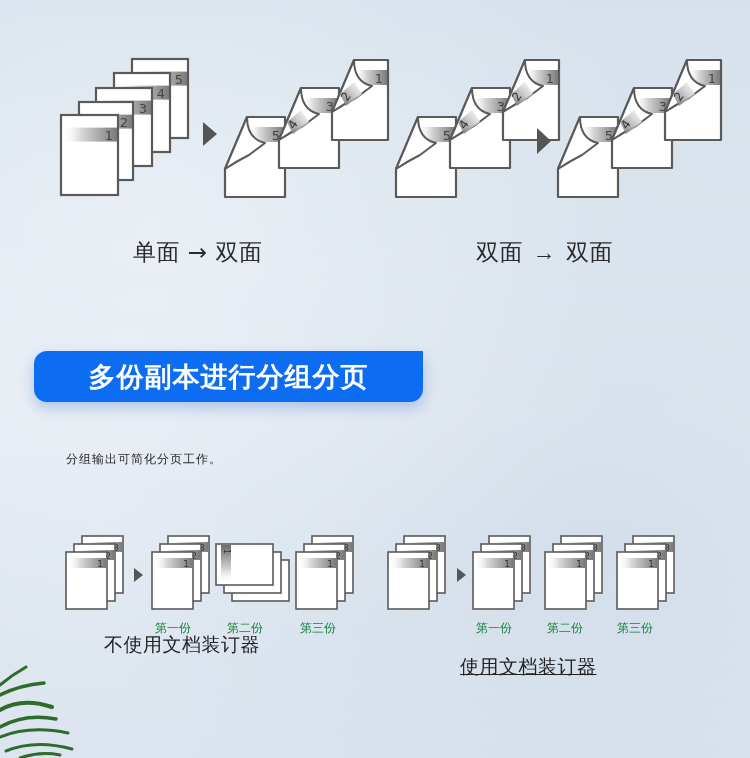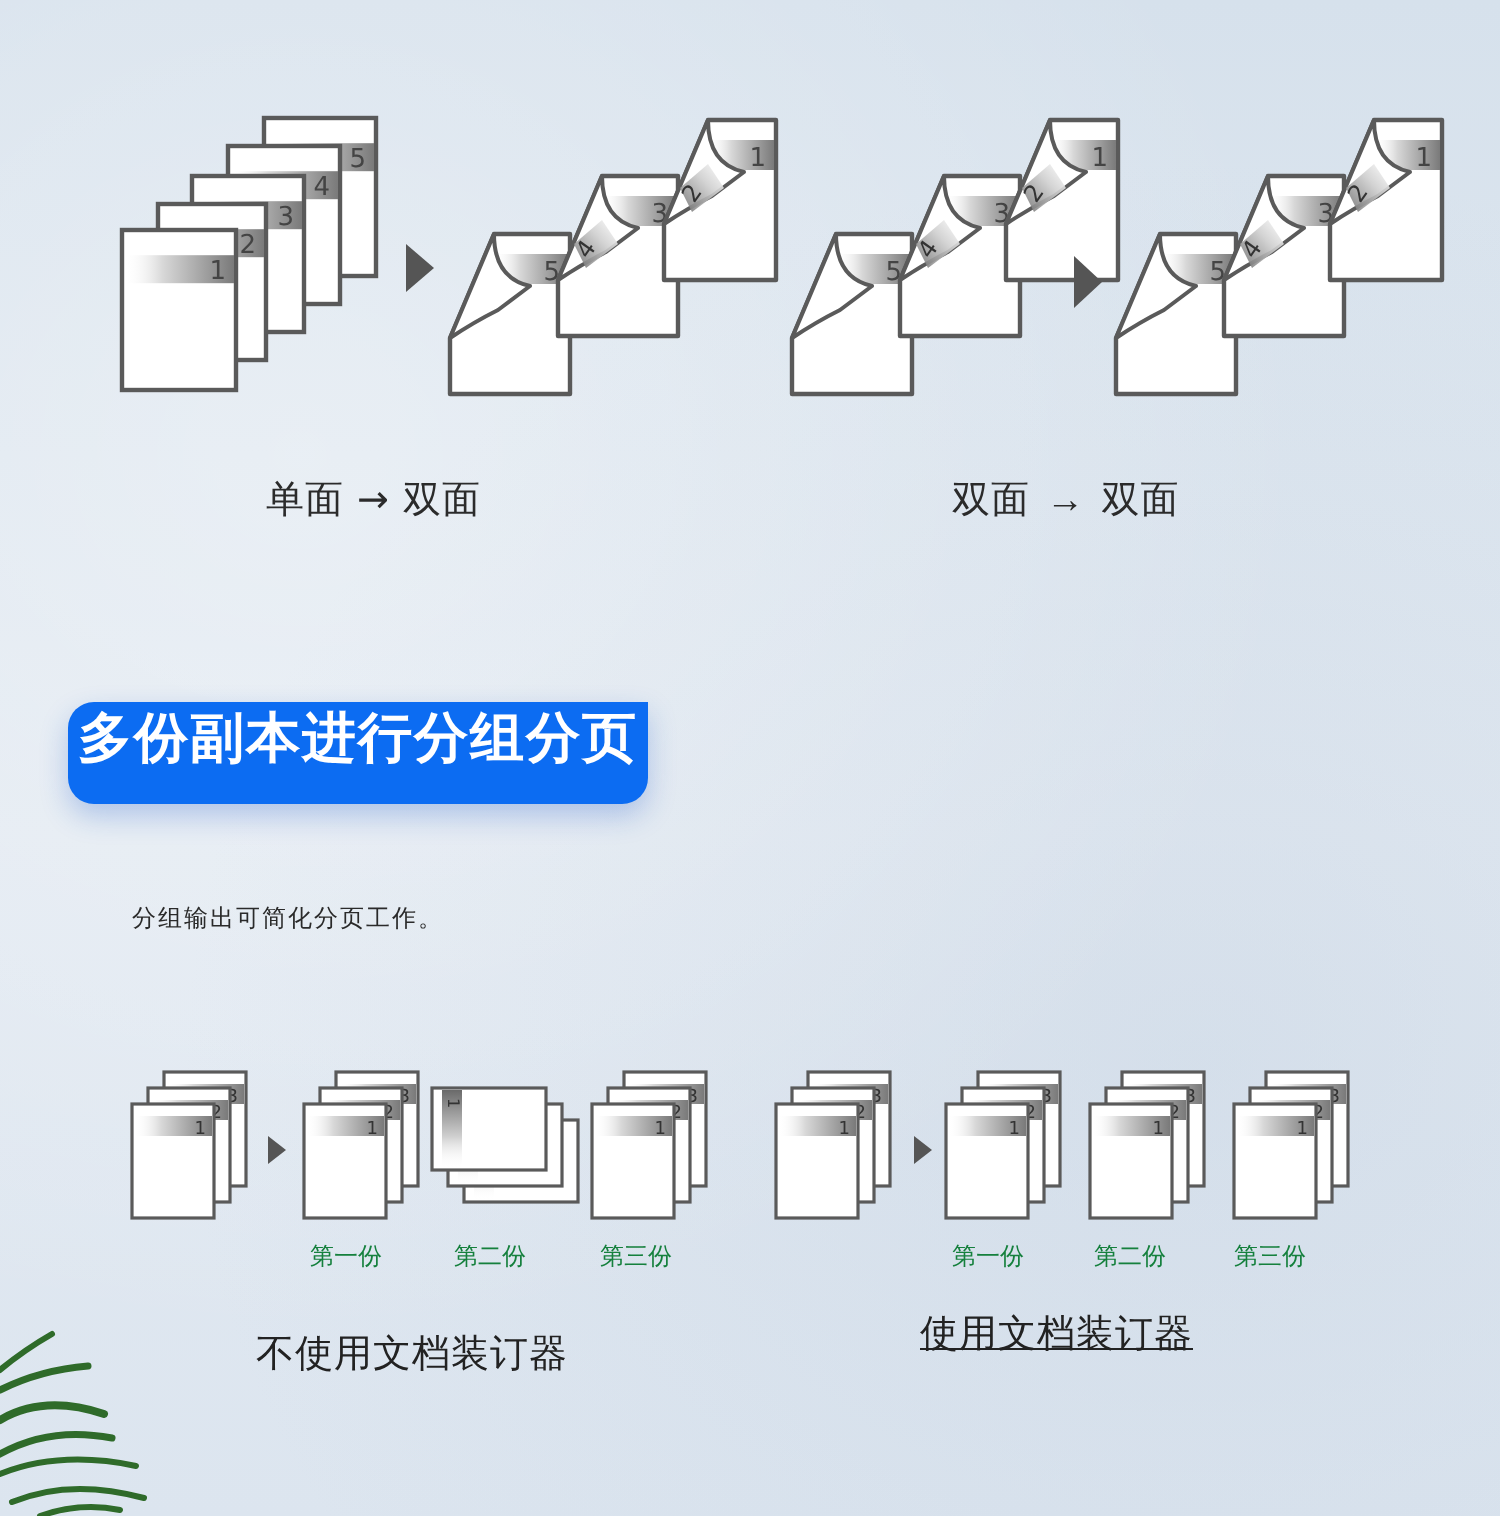--- a/index.html
+++ b/index.html
@@ -10,30 +10,30 @@
     }
     .texture {
       position: absolute; inset: 0;
       background:
         radial-gradient(ellipse at 20% 30%, rgba(255,255,255,0.35), rgba(255,255,255,0) 60%),
         radial-gradient(ellipse at 80% 70%, rgba(190,205,222,0.35), rgba(255,255,255,0) 60%);
       pointer-events: none;
     }
     .diagram { position: absolute; left: 0; top: 0; }
     .label {
-      position: absolute; font-size: 19px; color: #2b2b2b; white-space: nowrap;
+      position: absolute; font-size: 23px; color: #2b2b2b; white-space: nowrap;
       letter-spacing: 0.5px;
       text-align: right;
     }
     .banner {
-      position: absolute; left: 34px; top: 351px; width: 290px; height: 51px;
+      position: absolute; left: 34px; top: 351px; width: 389px; height: 51px;
       background: #0c6cf2;
       border-radius: 13px 0 13px 13px;
       box-shadow: 0 6px 14px rgba(30, 90, 200, 0.28);
-      display: flex; justify-content: center;
+      display: flex; align-items: center; justify-content: center;
     }
     .banner span {
       color: #ffffff; font-size: 27px; font-weight: bold; letter-spacing: 1px;
     }
     .subtitle {
       position: absolute; left: 66px; top: 451px; font-size: 12px; color: #2a2a2a; letter-spacing: 1px;
     }
     .copy-label { position: absolute; font-size: 12px; color: #15803d; }
     .caption { position: absolute; font-size: 19px; color: #222; letter-spacing: 0.5px; }
     .plant { position: absolute; left: 0; top: 655px; }
@@ -320,21 +320,21 @@
 </svg>
 
 <div class="copy-label" style="left:155px; top:620px;">第一份</div>
 <div class="copy-label" style="left:227px; top:620px;">第二份</div>
 <div class="copy-label" style="left:300px; top:620px;">第三份</div>
 
 <div class="copy-label" style="left:476px; top:620px;">第一份</div>
 <div class="copy-label" style="left:547px; top:620px;">第二份</div>
 <div class="copy-label" style="left:617px; top:620px;">第三份</div>
 
-<div class="caption" style="left:104px; top:664px;margin-left:24px;">不使用文档装订器</div>
+<div class="caption" style="left:104px; top:632px;">不使用文档装订器</div>
 <div class="caption" style="left:460px; top:654px;text-decoration:underline;">使用文档装订器</div>
 
 <svg class="plant" width="80" height="103" viewBox="0 0 80 103">
   <g fill="none" stroke="#2f6b2a" stroke-linecap="round">
     <path d="M0 30 Q12 20 26 12" stroke-width="3"></path>
     <path d="M0 40 Q20 30 44 28" stroke-width="3.5"></path>
     <path d="M0 55 Q22 42 52 52" stroke-width="4"></path>
     <path d="M0 72 Q25 58 56 64" stroke-width="3.5"></path>
     <path d="M0 82 Q30 70 68 78" stroke-width="3"></path>
     <path d="M6 96 Q35 84 72 94" stroke-width="3"></path>

